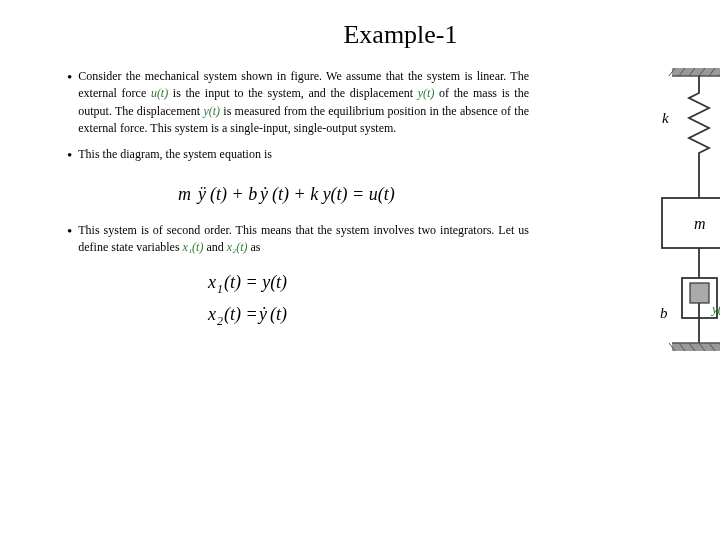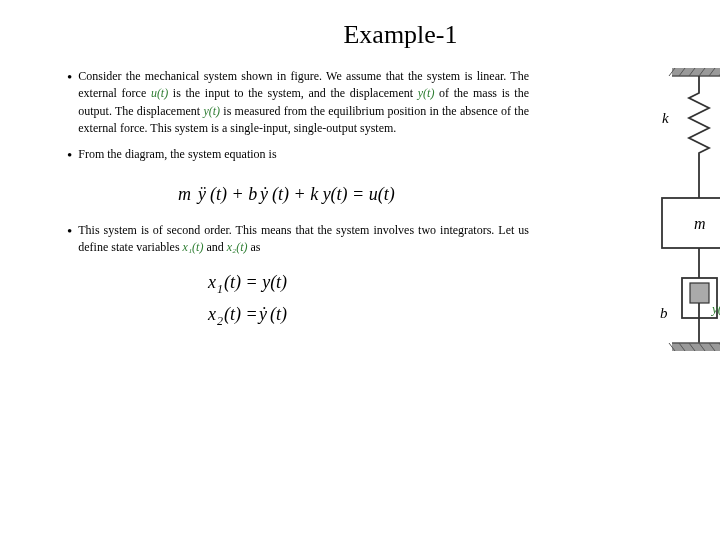--- a/index.html
+++ b/index.html
@@ -79,21 +79,21 @@
       <div class="bullet-row">
         <span class="bullet-dot">•</span>
         <span class="bullet-text">
           Consider the mechanical system shown in figure. We assume that the system is linear. The external force <span class="italic-green">u(t)</span> is the input to the system, and the displacement <span class="italic-green">y(t)</span> of the mass is the output. The displacement <span class="italic-green">y(t)</span> is measured from the equilibrium position in the absence of the external force. This system is a single-input, single-output system.
         </span>
       </div>
 
       <div class="bullet-row">
         <span class="bullet-dot">•</span>
         <span class="bullet-text">
-          From the diagram, the system equation is
+          This the diagram, the system equation is
         </span>
       </div>
 
       <div class="equation-block">
         <svg width="260" height="38" viewBox="0 0 260 38">
 
           <text x="10" y="28" font-family="Times New Roman, serif" font-size="18" font-style="italic">m</text>
 
           <text x="30" y="28" font-family="Times New Roman, serif" font-size="18" font-style="italic">ÿ</text>
           <text x="42" y="28" font-family="Times New Roman, serif" font-size="18" font-style="italic">(t) + b</text>

